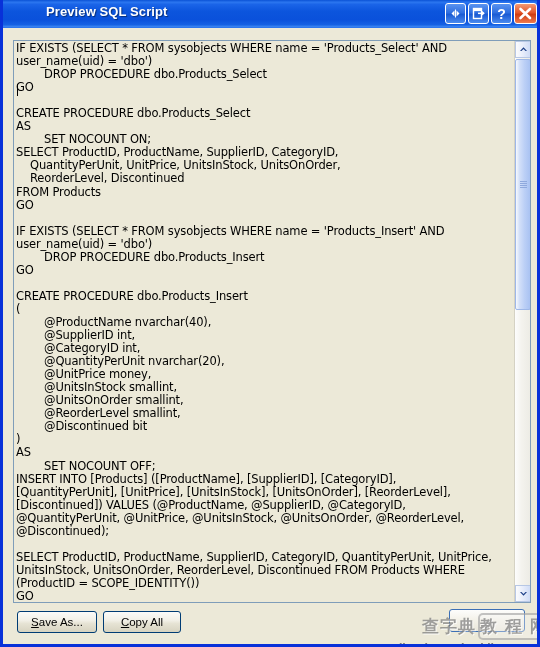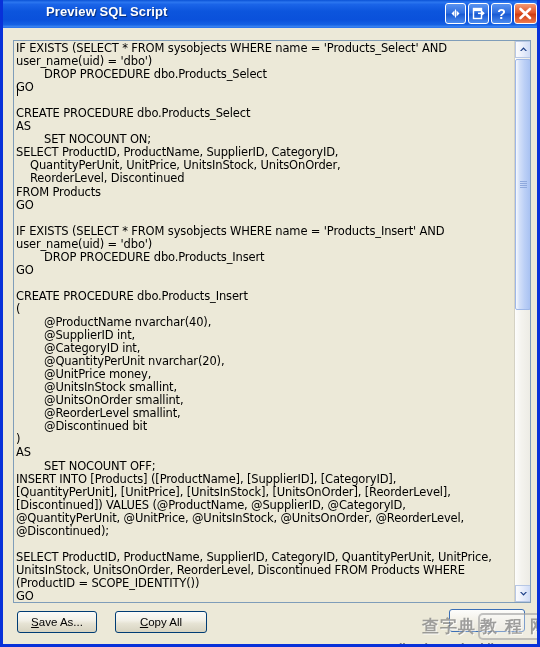--- a/index.html
+++ b/index.html
@@ -193,21 +193,21 @@
     color: #000000;
     cursor: default;
     display: flex;
     align-items: center;
     justify-content: center;
     padding: 0;
   }
   .btn-label u { text-decoration: underline; }
 
   #save-as-button { left: 16px; top: 611px; width: 80px; }
-  #copy-all-button { left: 102px; top: 611px; width: 92px; margin-left: 12px; }
+  #copy-all-button { left: 102px; top: 611px; width: 78px; }
   #close-button {
     left: 448px;
     top: 609px;
     width: 76px;
     height: 23px;
     border: 1px solid #3c6fb5;
     background: linear-gradient(to bottom, #fdfdfc 0%, #f4f2ea 45%, #eae7da 100%);
   }
 
   

